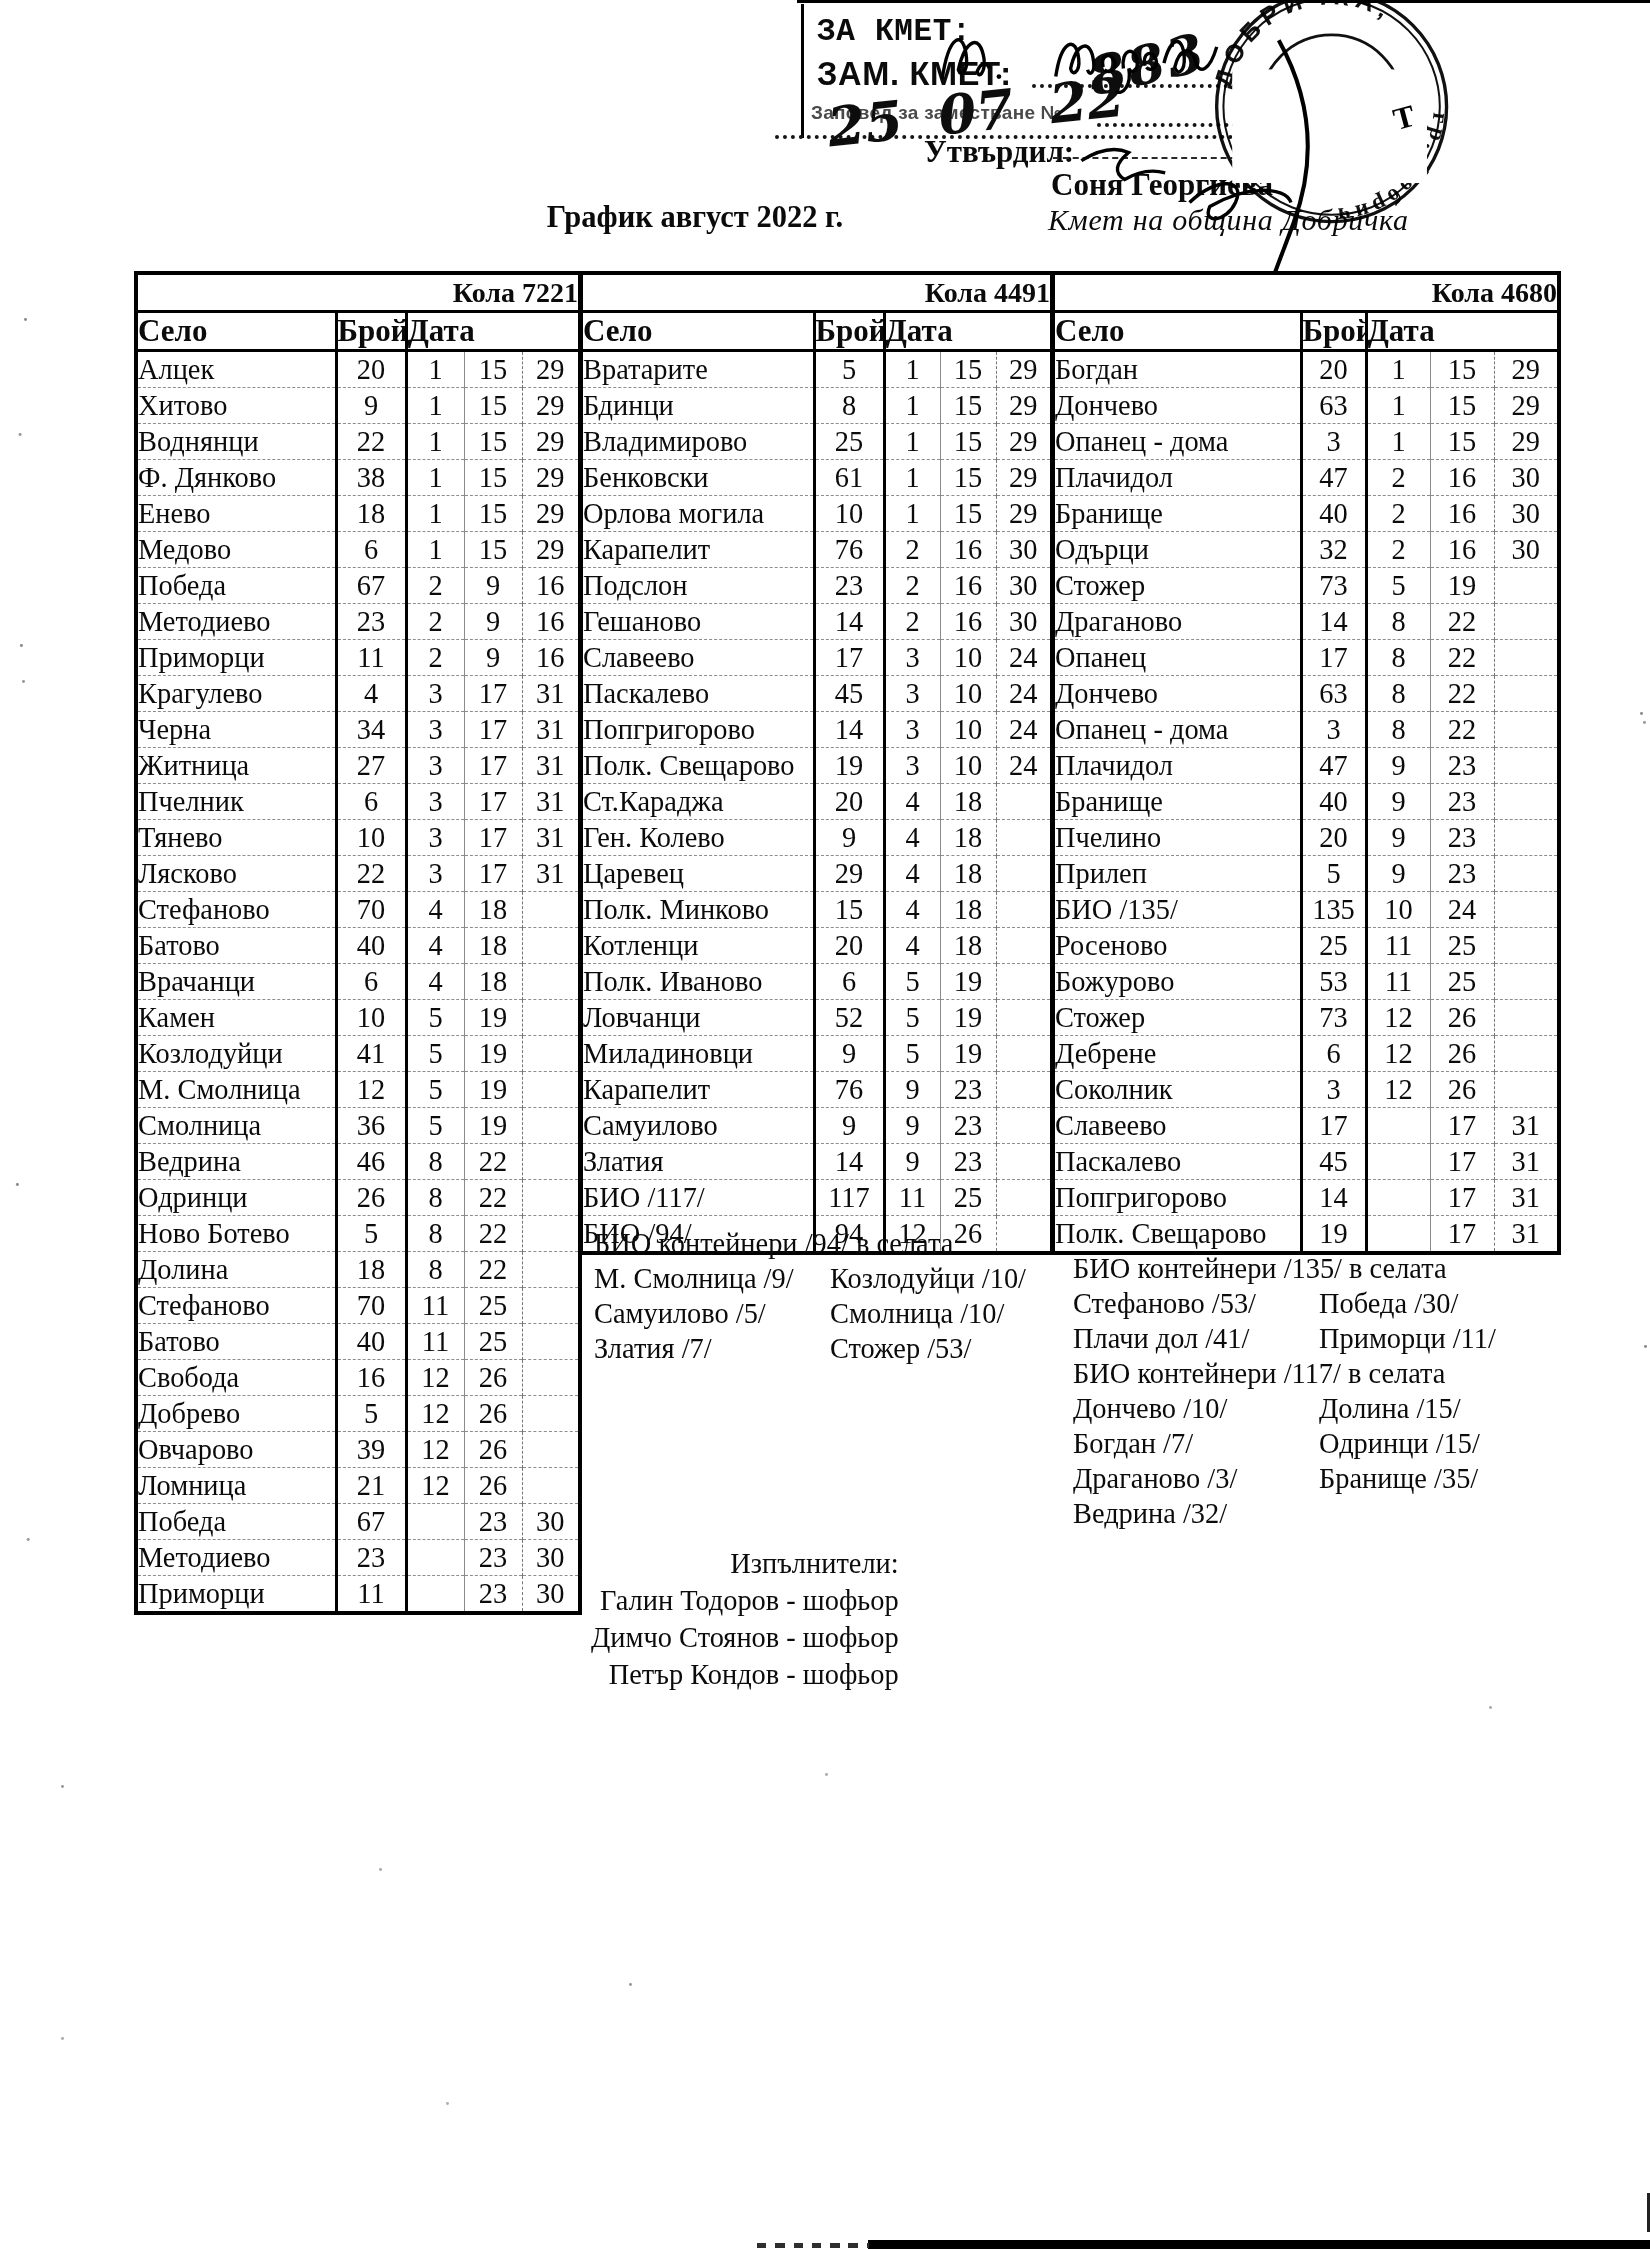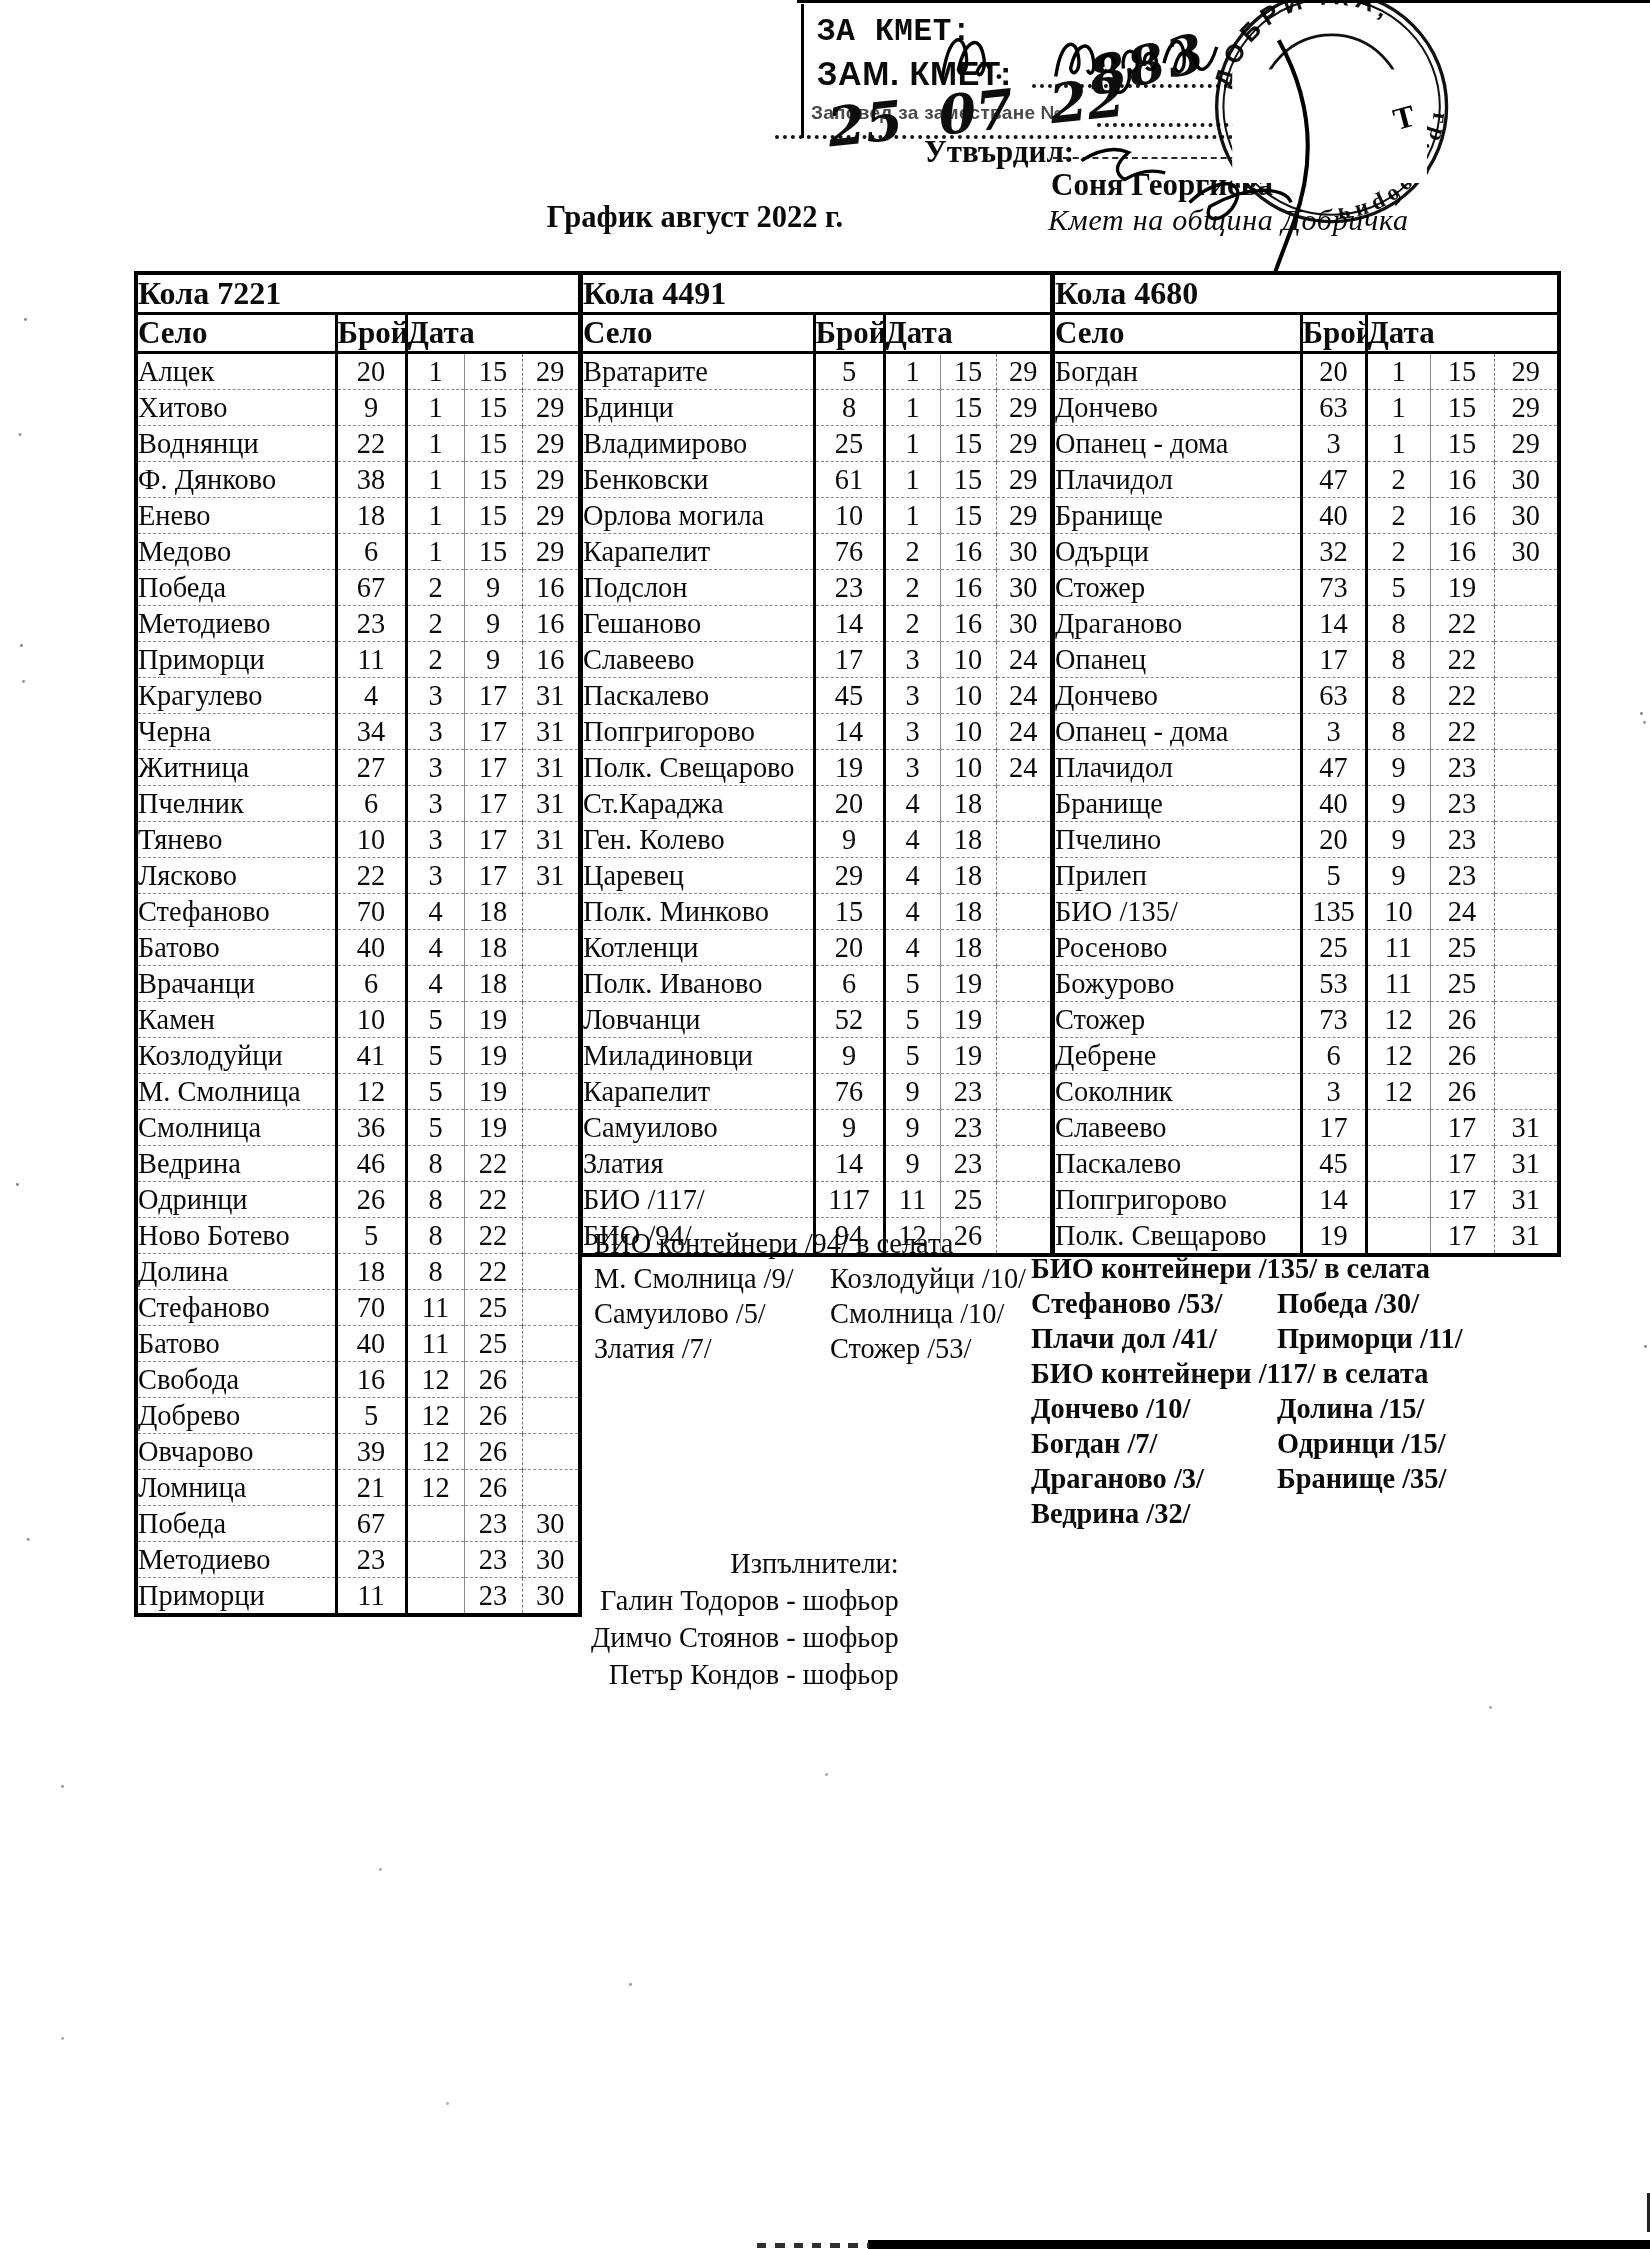--- a/index.html
+++ b/index.html
@@ -33,34 +33,34 @@
   svg.round-stamp{position:absolute;left:1193px;top:-32.5px;width:284px;height:284px;}
   svg path{fill:none;stroke:#000;}
   
   table.schedule{position:absolute;top:271px;border-collapse:collapse;table-layout:fixed;
         background:#fff;border:4.1px solid #000;}
   .t1{left:134px;width:445px;}
   .t2{left:579px;width:472px;}
   .t3{left:1051px;width:506px;}
   table.schedule th,table.schedule td{height:35px;padding:0;margin:0;overflow:hidden;
         white-space:nowrap;vertical-align:middle;}
-  tr.car th{font-weight:bold;font-size:32px;text-align:left;border-bottom:3.4px solid #000;}
+  tr.car th{font-weight:bold;font-size:28px;text-align:right;border-bottom:3.4px solid #000;}
   tr.cols th{font-weight:bold;font-size:31px;text-align:left;border-bottom:3.4px solid #000;}
   th.h-village,td.c-village{border-right:3.4px solid #000;}
   th.h-count,td.c-count{border-right:3.4px solid #000;}
   td.c-village{text-align:left;padding-left:9.5px;font-size:28.4px;}
   td.c-count{text-align:center;font-size:28.4px;}
   td.c-d1,td.c-d2,td.c-d3{text-align:center;font-size:28.4px;}
   td.c-d1{border-right:1.4px solid #8a8a8a;}
   td.c-d2{border-right:1.4px dashed #777;}
   tbody td{border-top:1.4px dashed #8d8d8d;}
   
   .notes{position:absolute;font-size:28.4px;}
   .notes-4491{left:594px;top:1226px;width:447px;}
-  .notes-4680{left:1031px;top:1251px;width:487px;font-weight:bold;}
+  .notes-4680{left:1073px;top:1251px;width:487px;}
   .note-line{height:35px;line-height:35px;}
   .notes-4491 .nl{display:inline-block;width:236px;}
   .notes-4680 .nl{display:inline-block;width:246px;}
   
   .executors{position:absolute;left:591px;top:1545px;font-size:28.4px;}
   .exec-line{height:37px;line-height:37px;text-align:right;}
   
   .bottombar{position:absolute;left:868px;top:2240px;width:782px;height:9.5px;background:#000;}
   .bottombar2{position:absolute;left:757px;top:2243px;width:112px;height:4.7px;
      background:repeating-linear-gradient(90deg,#2e2e2e 0 9.5px,transparent 9.5px 18.3px);}

